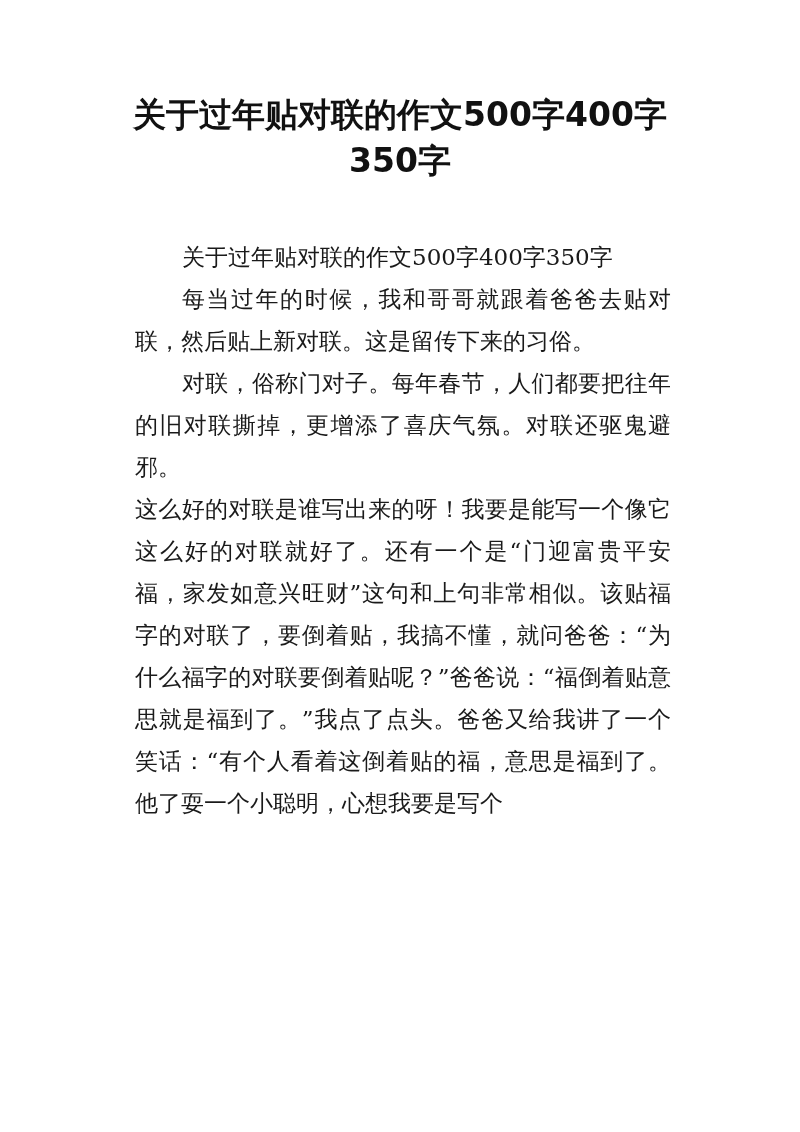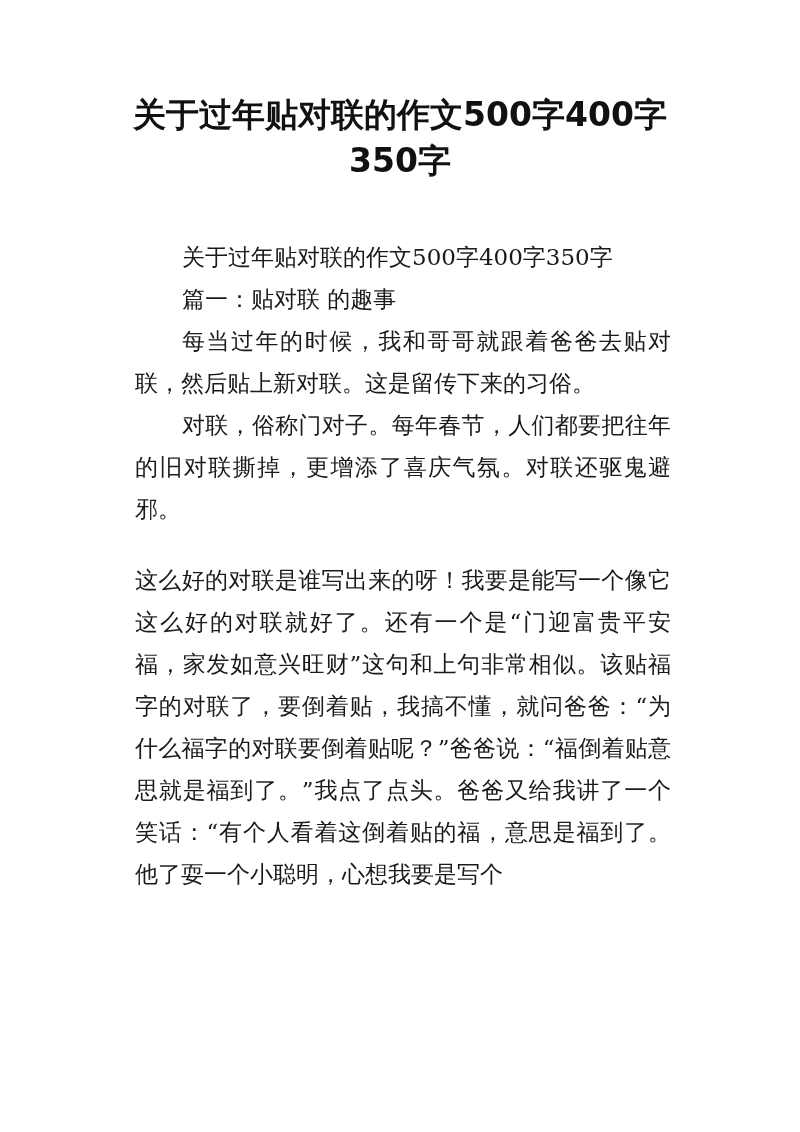--- a/index.html
+++ b/index.html
@@ -11,27 +11,26 @@
     font-family: "DejaVu Sans", "Liberation Sans", sans-serif;
     font-weight: bold; font-size: 33px; line-height: 46px; color: #111;
   }
   .body {
     position: absolute; left: 135px; top: 236px; width: 536px;
     font-family: "DejaVu Serif", "Liberation Serif", serif;
     font-size: 23px; line-height: 42px; color: #1a1a1a;
     text-align: justify;
   }
   .body p { margin: 0; text-indent: 47px; }
-  .body p.noindent { text-indent: 0; margin-top: 29px; }
+  .body p.noindent { text-indent: 0; }
 </style>
 </head>
 <body>
 
 <div class="page">
   <div class="title">关于过年贴对联的作文500字400字350字</div>
   <div class="body">
     <p>关于过年贴对联的作文500字400字350字</p>
-    <p>篇一：贴对联 的趣事</p>
     <p>每当过年的时候，我和哥哥就跟着爸爸去贴对联，然后贴上新对联。这是留传下来的习俗。</p>
     <p>对联，俗称门对子。每年春节，人们都要把往年的旧对联撕掉，更增添了喜庆气氛。对联还驱鬼避邪。</p>
     <p class="noindent">这么好的对联是谁写出来的呀！我要是能写一个像它这么好的对联就好了。还有一个是“门迎富贵平安福，家发如意兴旺财”这句和上句非常相似。该贴福字的对联了，要倒着贴，我搞不懂，就问爸爸：“为什么福字的对联要倒着贴呢？”爸爸说：“福倒着贴意思就是福到了。”我点了点头。爸爸又给我讲了一个笑话：“有个人看着这倒着贴的福，意思是福到了。他了耍一个小聪明，心想我要是写个</p>
   </div>
 </div>
 
 </body></html>

